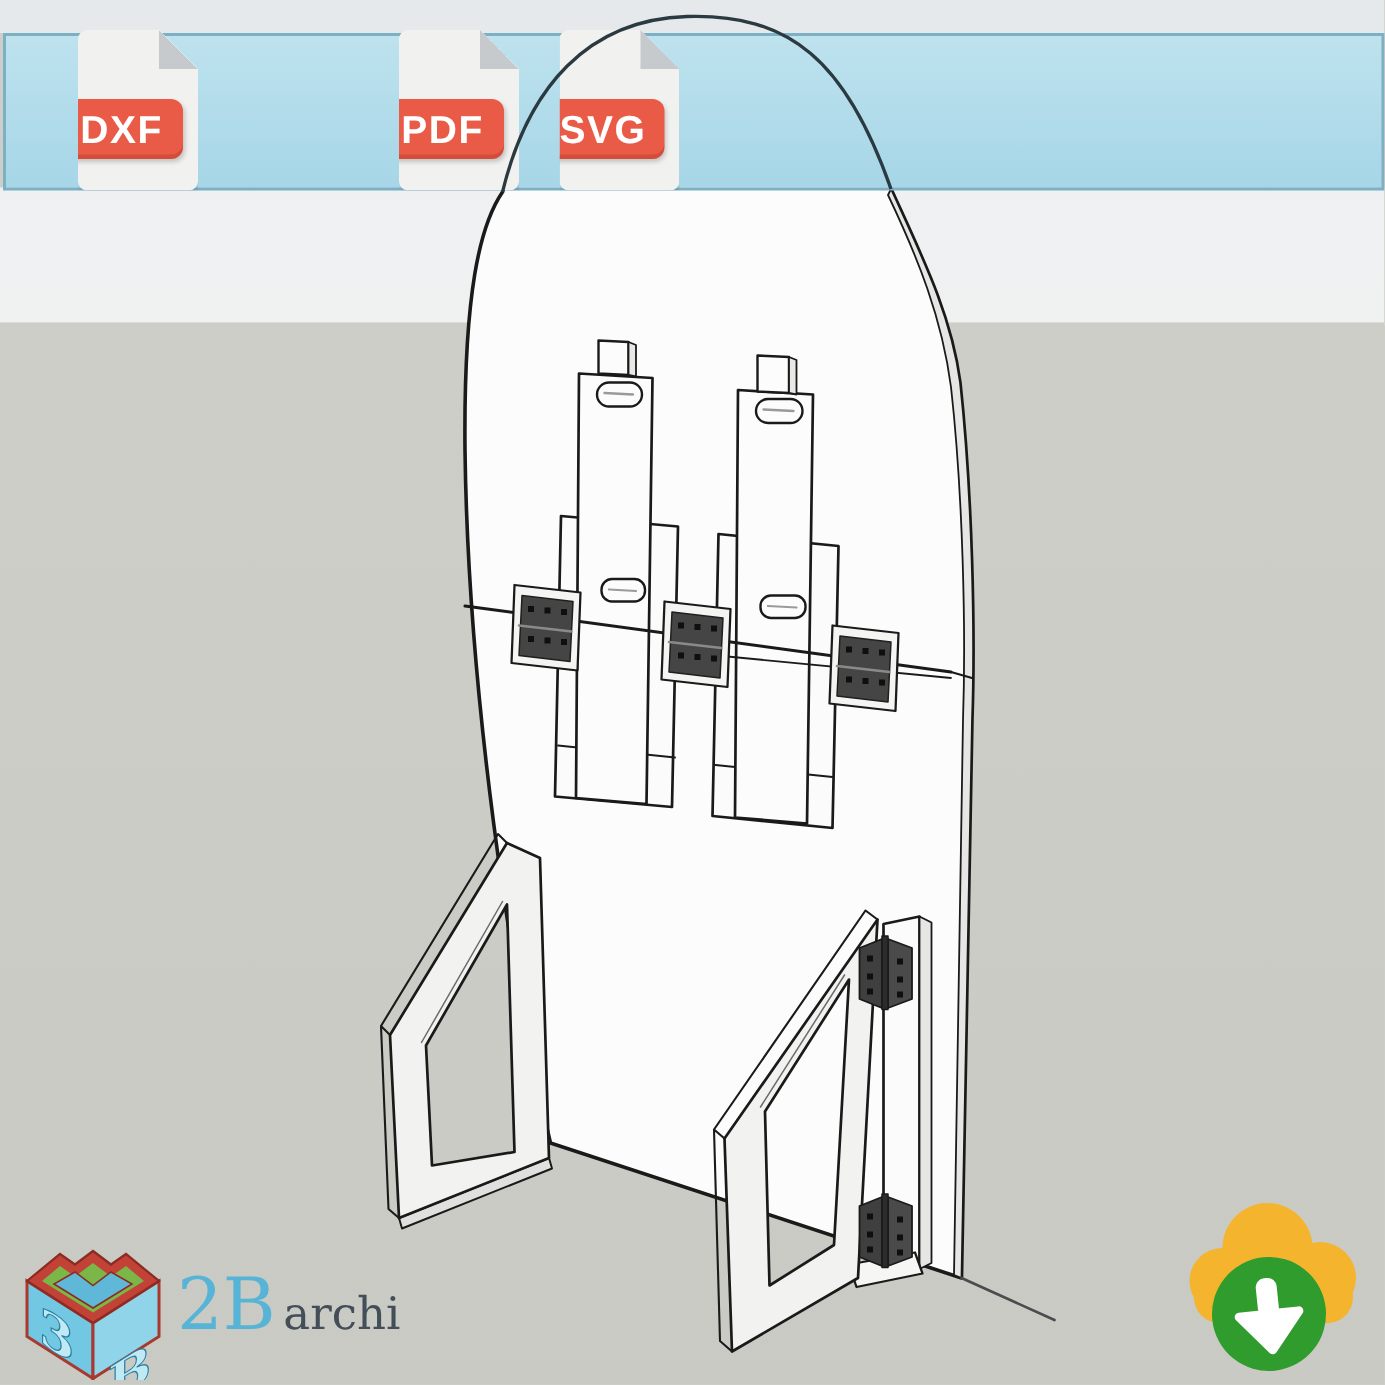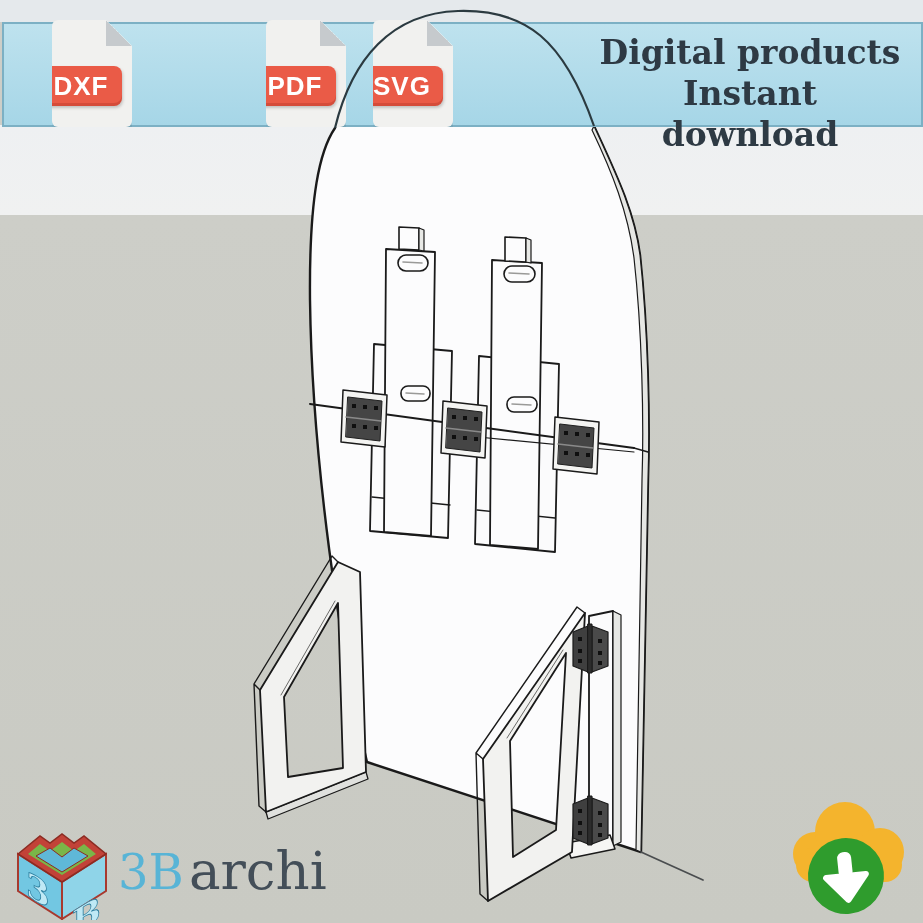--- a/index.html
+++ b/index.html
@@ -34,21 +34,21 @@
 
   
   .model-svg{position:absolute;left:0;top:0;width:923px;height:923px;z-index:1;}
   .arch-overlay{position:absolute;left:0;top:0;width:923px;height:923px;z-index:3;
                 pointer-events:none;}
 
   
   .logo{position:absolute;left:12px;top:820px;z-index:4;display:flex;align-items:center;}
   .logo-text{font-family:"DejaVu Serif",serif;margin-left:6px;white-space:nowrap;}
   .logo-3b{font-size:48px;color:#58b4d6;}
-  .logo-archi{font-size:53px;color:#434e58;}
+  .logo-archi{font-size:30px;color:#434e58;}
 
   
   .download{position:absolute;left:788px;top:792px;width:130px;height:128px;z-index:4;}
 </style>
 </head>
 <body>
 
 <div class="light-band"></div>
 <div class="floor"></div>
 
@@ -190,43 +190,39 @@
     <div class="badge">DXF</div>
     </div>
   <div class="page" style="left:369px">
       <div class="fold"></div>
     <div class="badge">SVG</div>
     </div>
   <div class="page" style="left:262px">
       <div class="fold"></div>
     <div class="badge">PDF</div>
     </div>
-  <div class="banner-title">
-    <div>Digital products</div>
-    <div>Instant download</div>
-  </div>
 </div>
 
 <svg class="arch-overlay" viewBox="0 0 923 923">
   <path d="M335,128 C352,58 392,13 458,11 C526,9 564,40 594,126" fill="none" stroke="#2b3a40" stroke-width="2.2"></path>
 </svg>
 
 <div class="logo">
   <svg width="100" height="100" viewBox="0 0 100 100">
     <path d="M6,34 L50,62 L50,99 L6,71 Z" fill="#72c7e2" stroke="#a8392e" stroke-width="2"></path>
     <path d="M94,34 L50,62 L50,99 L94,71 Z" fill="#8fd4e8" stroke="#a8392e" stroke-width="2"></path>
     <path d="M6,34 L28,16 L38,23 L50,14 L62,23 L72,16 L94,34 L50,62 Z" fill="#c24238" stroke="#8c2b22" stroke-width="1.5"></path>
     <path d="M16,34 L28,24 L38,31 L50,22 L62,31 L72,24 L84,34 L50,55 Z" fill="#7ab648" stroke="none"></path>
     <path d="M24,35 L36,27? Z" fill="none"></path>
     <path d="M24,36 L50,52 L76,36 L62,28 L50,37 L38,28 Z" fill="#5fb8d8" stroke="#8c2b22" stroke-width="1"></path>
     <text x="14" y="76" font-family="DejaVu Serif, serif" font-weight="bold" font-size="34" fill="#bfe9f5" stroke="#2b7fa0" stroke-width="0.8" transform="matrix(1,0.62,0,1,0,-10)">3</text>
     <text x="60" y="116" font-family="DejaVu Serif, serif" font-weight="bold" font-size="34" fill="#bfe9f5" stroke="#2b7fa0" stroke-width="0.8" transform="matrix(1,-0.62,0,1,0,38)">B</text>
   </svg>
   <div class="logo-text">
-    <span class="logo-3b">3B</span>
+    <span class="logo-3b">2B</span>
     <span class="logo-archi">archi</span>
   </div>
 </div>
 
 <div class="download">
   <svg width="130" height="128" viewBox="0 0 130 128">
     <g fill="#f4b42d">
       <circle cx="27" cy="62" r="22"></circle>
       <circle cx="57" cy="40" r="30"></circle>
       <circle cx="92" cy="60" r="24"></circle>

